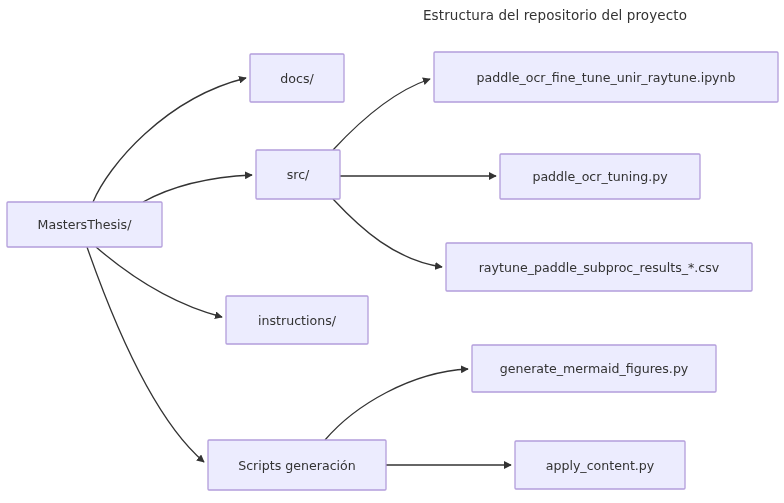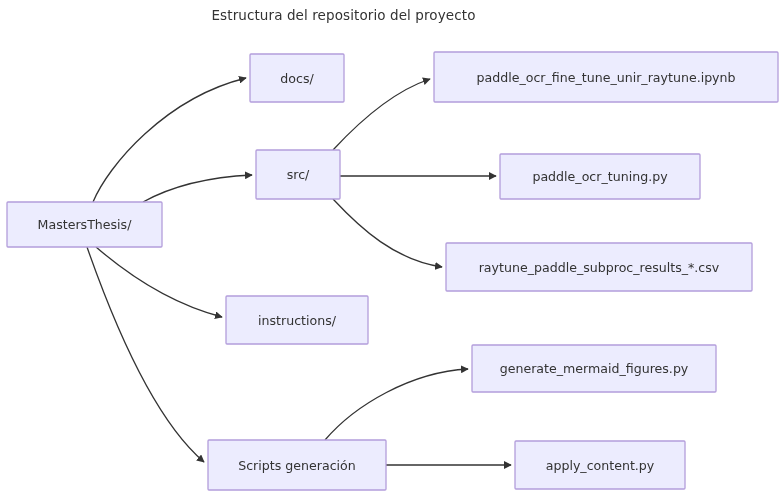--- a/index.html
+++ b/index.html
@@ -13,21 +13,21 @@
     height: 503px;
     background: #ffffff;
     font-family: "DejaVu Sans", "Liberation Sans", sans-serif;
     overflow: hidden;
   }
   #diagram-title {
     position: absolute;
     left: 0;
     top: 7px;
     width: 687px;
-    text-align: center;
+    text-align: right;
     font-size: 13.5px;
     color: #333333;
     letter-spacing: 0.1px;
   }
   svg#flow {
     position: absolute;
     left: 0;
     top: 0;
     width: 784px;
     height: 503px;

